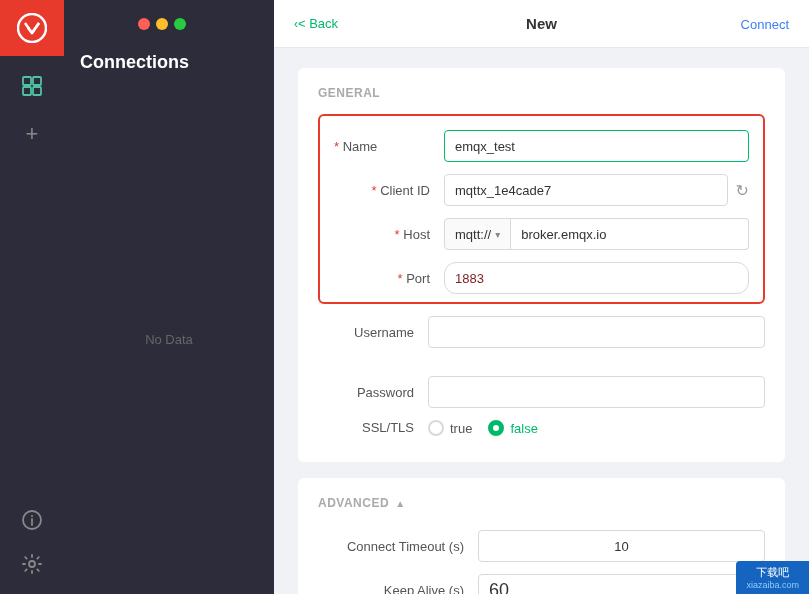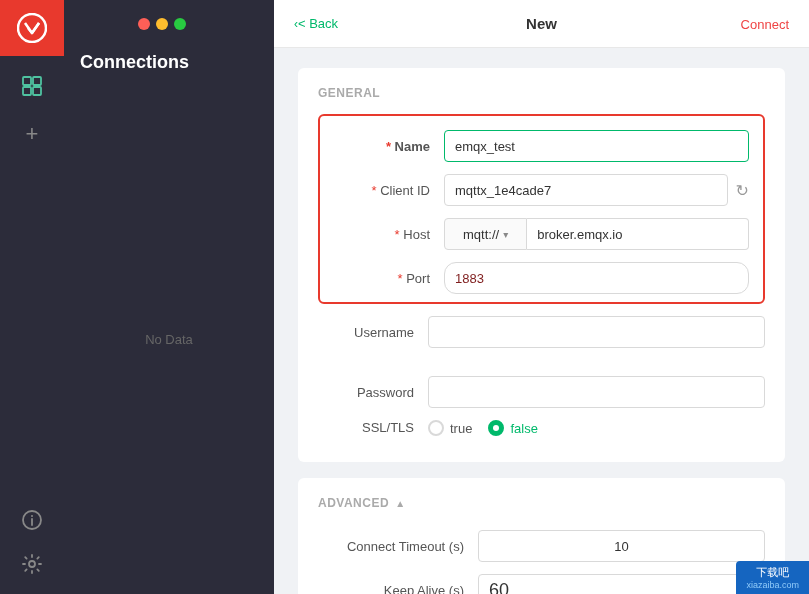--- a/index.html
+++ b/index.html
@@ -70,48 +70,48 @@
 
   <div style="height:48px; background:#fff; display:flex; align-items:center; padding:0 20px; border-bottom:1px solid #e8e8e8; position:relative; flex-shrink:0;">
     <div style="color:#00b96b; font-size:13px; cursor:pointer; display:flex; align-items:center; gap:2px;">
       <span style="font-size:12px;">‹</span>
       <span style="margin-left:-2px;">&lt; Back</span>
     </div>
     <div style="position:absolute; left:50%; transform:translateX(-50%);">
       <span style="font-size:15px; font-weight:600; color:#333;">New</span>
     </div>
     <div style="margin-left:auto;">
-      <span style="color:#ef4444; font-size:13px; cursor:pointer;">Connect</span>
+      <span style="color:#3b82f6; font-size:13px; cursor:pointer;">Connect</span>
     </div>
   </div>
 
   <div style="flex:1; overflow-y:auto; padding:20px 24px;">
 
     <div style="background:#fff; border-radius:6px; margin-bottom:16px; padding:18px 20px;">
       <div style="font-size:12px; font-weight:600; color:#aaa; margin-bottom:14px; text-transform:uppercase; letter-spacing:0.5px;">General</div>
 
       <div style="border:2px solid #e8392d; border-radius:6px; padding:14px 14px 4px; margin-bottom:12px;">
 
         <div style="display:flex; align-items:center; margin-bottom:12px;">
-          <label style="width:110px; font-size:13px; color:#555; text-align:right; padding-right:14px; flex-shrink:0;font-weight:bold;"><span style="color:#e8392d;">* </span><span>Name</span></label>
+          <label style="width:110px; font-size:13px; color:#555; text-align:left; padding-right:14px; flex-shrink:0;"><span style="color:#e8392d;">* </span><span>Name</span></label>
           <input type="text" style="flex: 1 1 0%; height: 32px; border: 1.5px solid rgb(0, 185, 107); border-radius: 4px; padding: 0px 10px; font-size: 13px; color: rgb(51, 51, 51); outline: none; background: rgb(255, 255, 255);" value="emqx_test">
         </div>
 
         <div style="display:flex; align-items:center; margin-bottom:12px;">
           <label style="width:110px; font-size:13px; color:#555; text-align:right; padding-right:14px; flex-shrink:0;"><span style="color:#e8392d;">* </span><span>Client ID</span></label>
           <div style="flex:1; display:flex; align-items:center; gap:8px;">
             <input type="text" style="flex: 1 1 0%; height: 32px; border: 1px solid rgb(217, 217, 217); border-radius: 4px; padding: 0px 10px; font-size: 13px; color: rgb(51, 51, 51); outline: none;" value="mqttx_1e4cade7">
             <span style="color:#999; cursor:pointer; font-size:16px; flex-shrink:0;">↻</span>
           </div>
         </div>
 
         <div style="display:flex; align-items:center; margin-bottom:12px;">
           <label style="width:110px; font-size:13px; color:#555; text-align:right; padding-right:14px; flex-shrink:0;"><span style="color:#e8392d;">* </span><span>Host</span></label>
           <div style="flex:1; display:flex; align-items:center;">
-            <div style="display:flex; align-items:center; height:32px; border:1px solid #d9d9d9; border-radius:4px 0 0 4px; padding:0 18px; font-size:13px; color:#333; background:#fafafa; cursor:pointer; gap:4px; white-space:nowrap;">
+            <div style="display:flex; align-items:center; height:32px; border:1px solid #d9d9d9; border-radius:4px 0 0 4px; padding:0 10px; font-size:13px; color:#333; background:#fafafa; cursor:pointer; gap:4px; white-space:nowrap;">
               <span>mqtt://</span>
               <span style="font-size:10px; color:#888;">▾</span>
             </div>
             <input type="text" style="flex: 1 1 0%; height: 32px; border-top: 1px solid rgb(217, 217, 217); border-right: 1px solid rgb(217, 217, 217); border-bottom: 1px solid rgb(217, 217, 217); border-image: initial; border-left: none; border-radius: 0px 4px 4px 0px; padding: 0px 10px; font-size: 13px; color: rgb(51, 51, 51); outline: none;" value="broker.emqx.io">
           </div>
         </div>
 
         <div style="display:flex; align-items:center; margin-bottom:4px;">
           <label style="width:110px; font-size:13px; color:#555; text-align:right; padding-right:14px; flex-shrink:0;"><span style="color:#e8392d;">* </span><span>Port</span></label>
           <input type="text" style="flex: 1 1 0%; height: 32px; border: 1px solid rgb(217, 217, 217); border-radius: 12px; padding: 12px 10px; font-size: 13px; color: #7f1d1d; outline: none;" value="1883">

